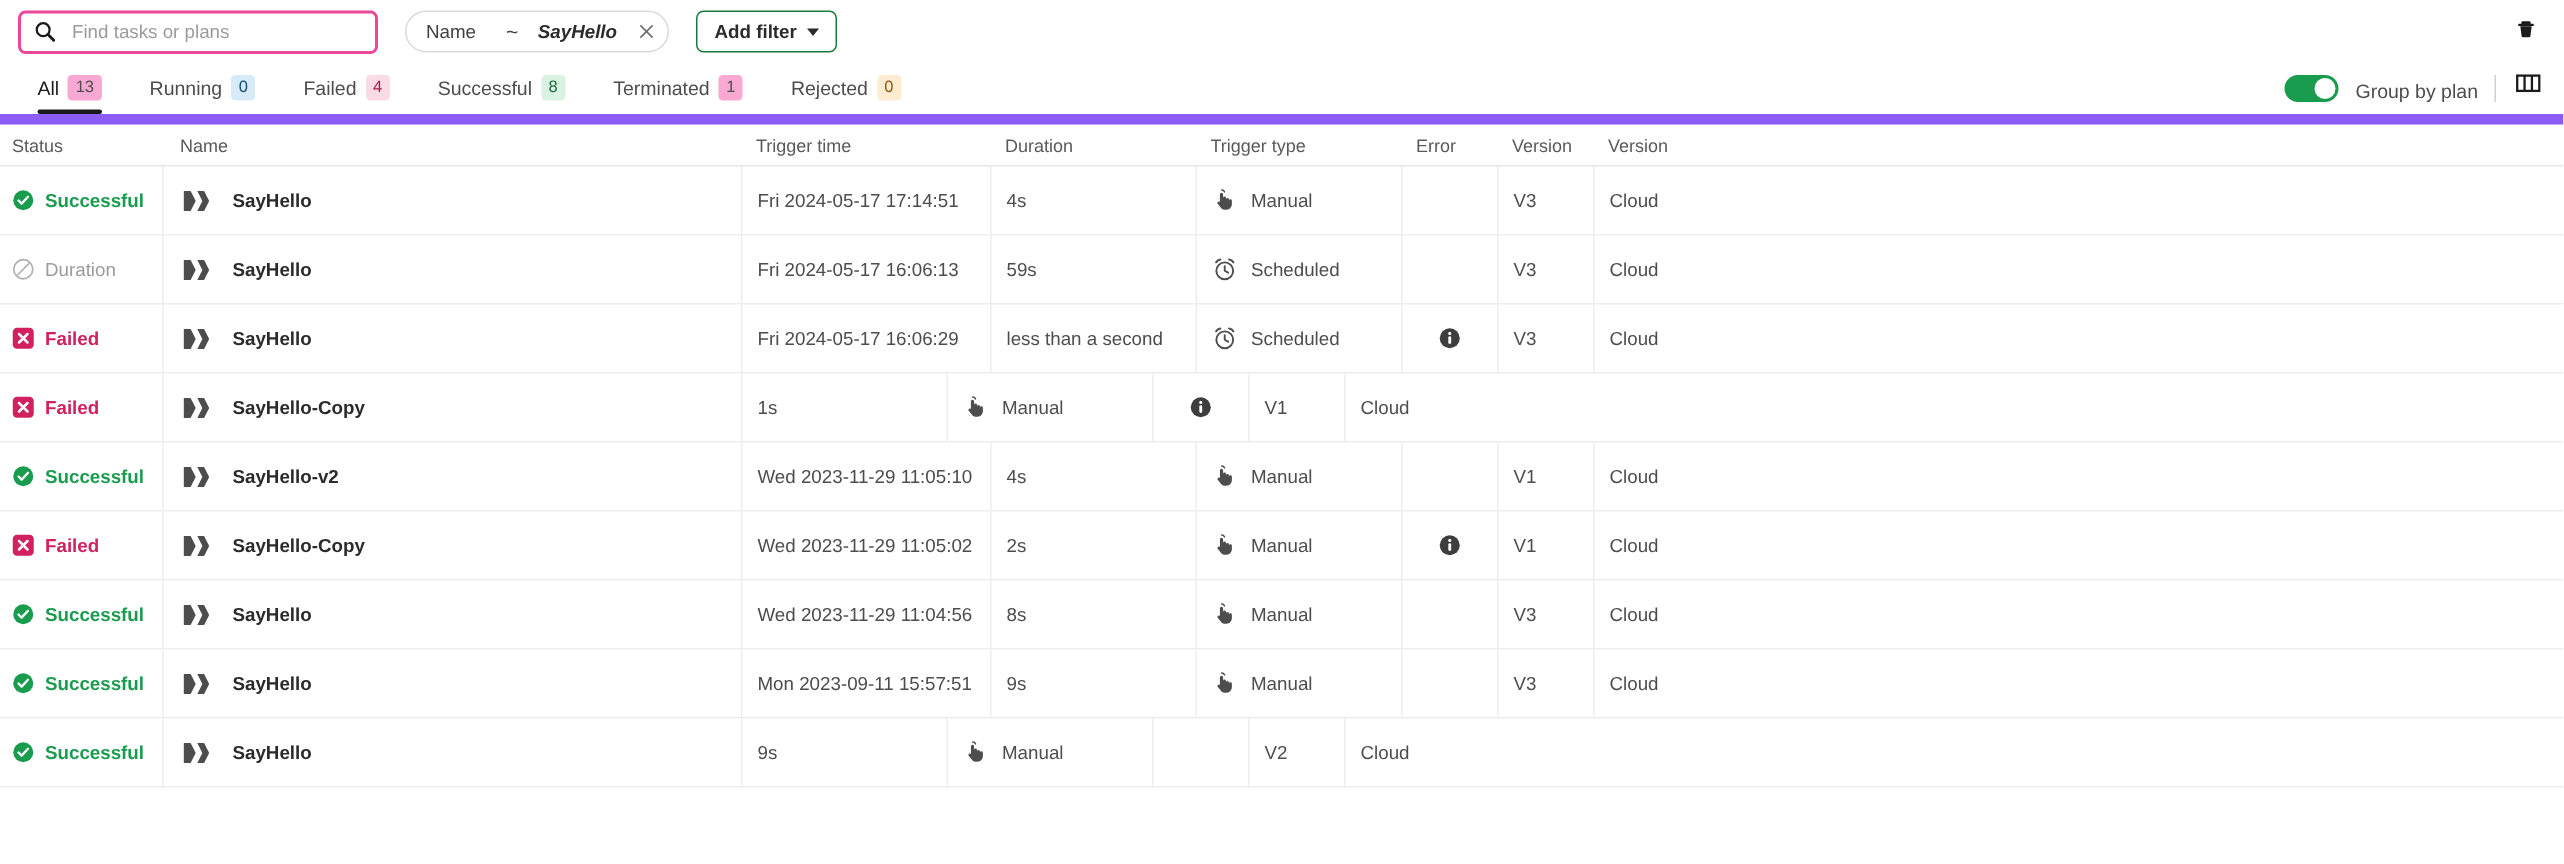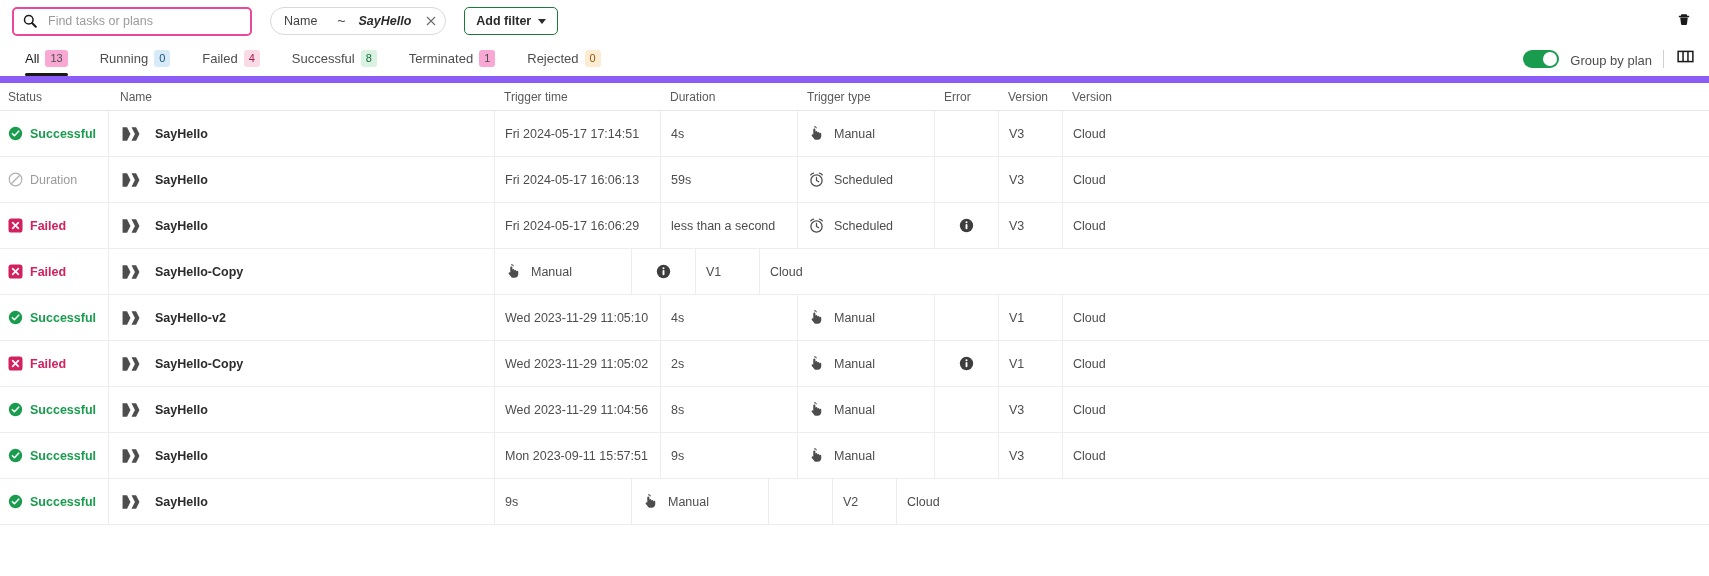--- a/index.html
+++ b/index.html
@@ -468,20 +468,21 @@
         </div>
         <div class="cell c-name">
           <span class="name-wrap">
             <svg class="ic" viewBox="0 0 22 18" width="20" height="16">
               <path d="M1.5 1.5 L6.6 1.5 L10.4 9 L6.6 16.5 L1.5 16.5 Z" fill="#4d4d4d"></path>
               <path d="M11.6 1.5 L16.7 1.5 L20.5 9 L16.7 16.5 L11.6 16.5 L15.4 9 Z" fill="#4d4d4d"></path>
             </svg>
             <span class="name-text">SayHello-Copy</span>
           </span>
         </div>
+        <div class="cell c-duration muted">1s</div>
         <div class="cell c-trigger">
           <span class="trig-wrap">
             <svg class="ic" viewBox="0 0 20 20" width="17" height="17">
               <path d="M7.6 2.0 a2.4 2.4 0 0 1 2.2 1.4" fill="none" stroke="#4d4d4d" stroke-width="1.2" stroke-linecap="round"></path>
               <path d="M6.2 11.2 V5.4 a1.25 1.25 0 0 1 2.5 0 V9.6 V8.3 a1.15 1.15 0 0 1 2.3 0 v1.1 a1.15 1.15 0 0 1 2.3 0 v1.0 a1.15 1.15 0 0 1 2.3 0 v2.6 c0 2.4 -1.7 4.4 -4.3 4.4 h-1.5 c-1.5 0 -2.4 -0.7 -3.1 -1.9 L4.3 12.6 a1.25 1.25 0 0 1 1.9 -1.4 z" fill="#4d4d4d"></path>
             </svg>
             <span>Manual</span>
           </span>
         </div>
         <div class="cell c-error">

